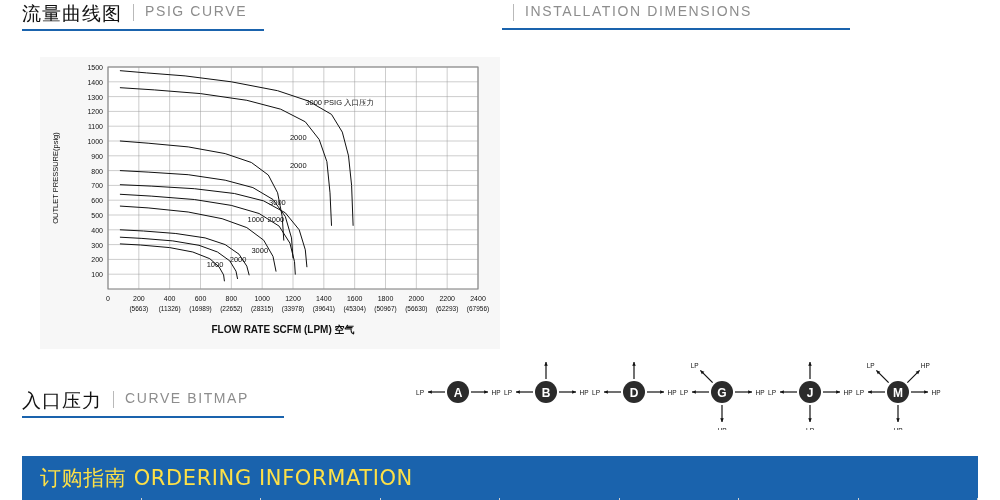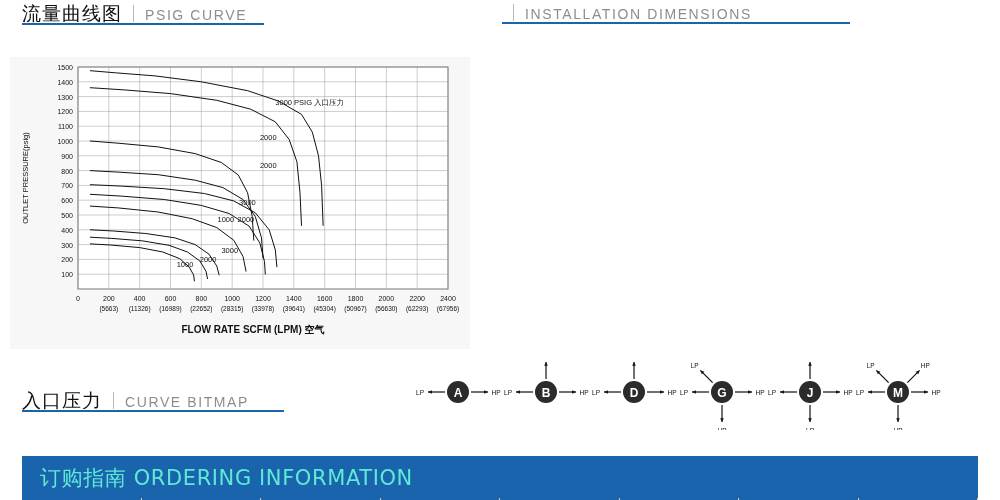--- a/index.html
+++ b/index.html
@@ -13,23 +13,23 @@
     font-family: "Liberation Sans", sans-serif;
     color: #1a1a1a;
     overflow: hidden;
     position: relative;
   }
 
   
   .sec-head {
     position: absolute;
     display: flex;
-    align-items: flex-end;
+    align-items: flex-start;
     border-bottom: 2px solid #1a63ad;
-    padding-bottom: 0;
+    padding-bottom: 6px;
   }
   .sec-head .cn {
     font-size: 19px;
     color: #111;
     letter-spacing: 1px;
     font-family: "DejaVu Sans", sans-serif;
     font-weight: 500;
     line-height: 1;
   }
   .sec-head .sep {
@@ -46,21 +46,21 @@
     padding-bottom: 1px;
   }
 
   #head-flow      { left: 22px;  top: 4px;  width: 242px; }
   #head-install   { left: 502px; top: 4px;  width: 348px; }
   #head-matrix    { left: 22px;  top: 391px; width: 262px; }
 
   
   #chart-panel {
     position: absolute;
-    left: 10px;
+    left: 40px;
     top: 57px;
     width: 460px;
     height: 292px;
     background: #737373;
   }
   #chart-svg { display: block; }
 
   
   #install-panel {
     position: absolute;
@@ -71,21 +71,21 @@
   }
 
   
   #order-bar {
     position: absolute;
     left: 22px;
     top: 456px;
     width: 956px;
     height: 44px;
     background: #1a63ad;
-    color: #5eead4;
+    color: #fde047;
     display: flex;
     align-items: center;
     padding-left: 18px;
     box-sizing: border-box;
     font-size: 21px;
     letter-spacing: .6px;
     font-family: "DejaVu Sans", sans-serif;
   }
 
   

